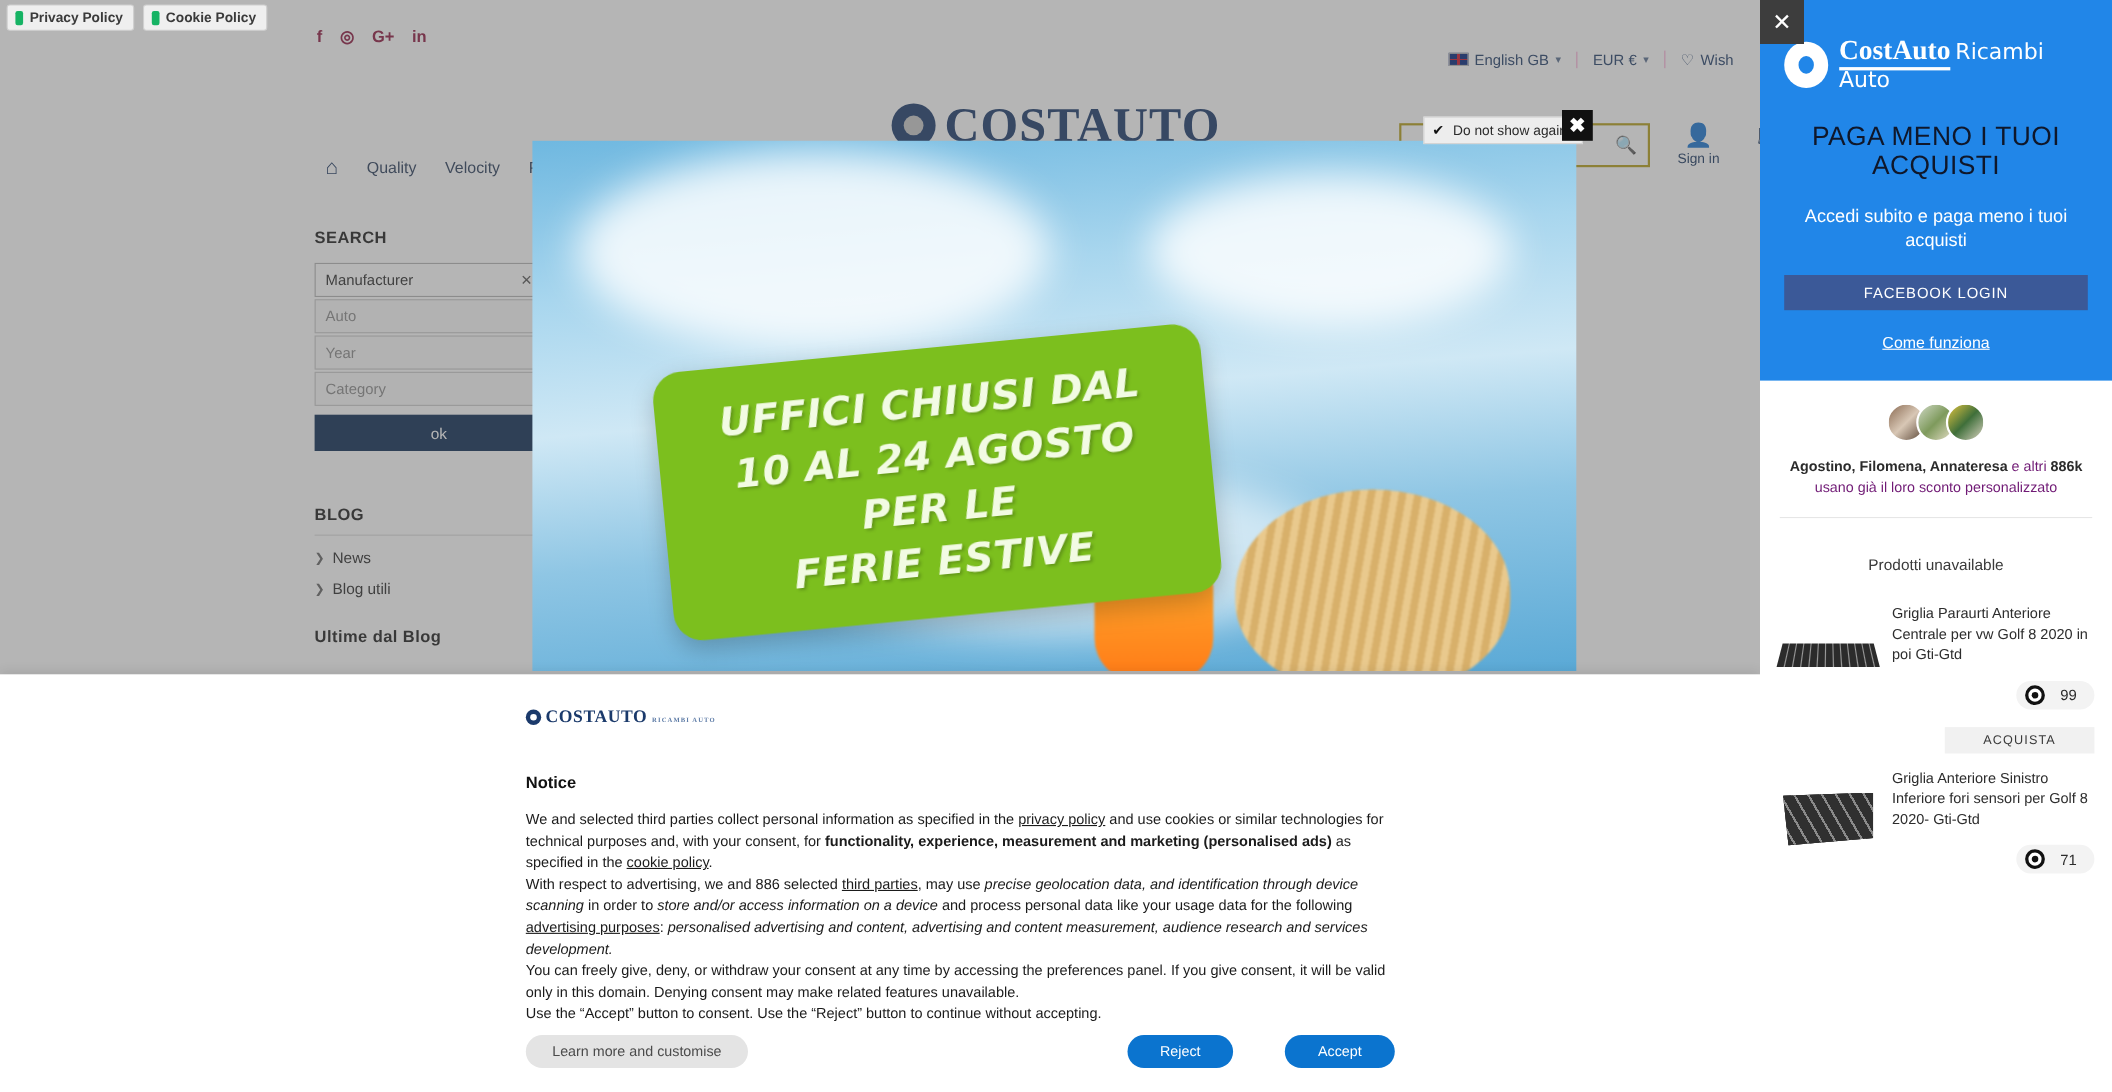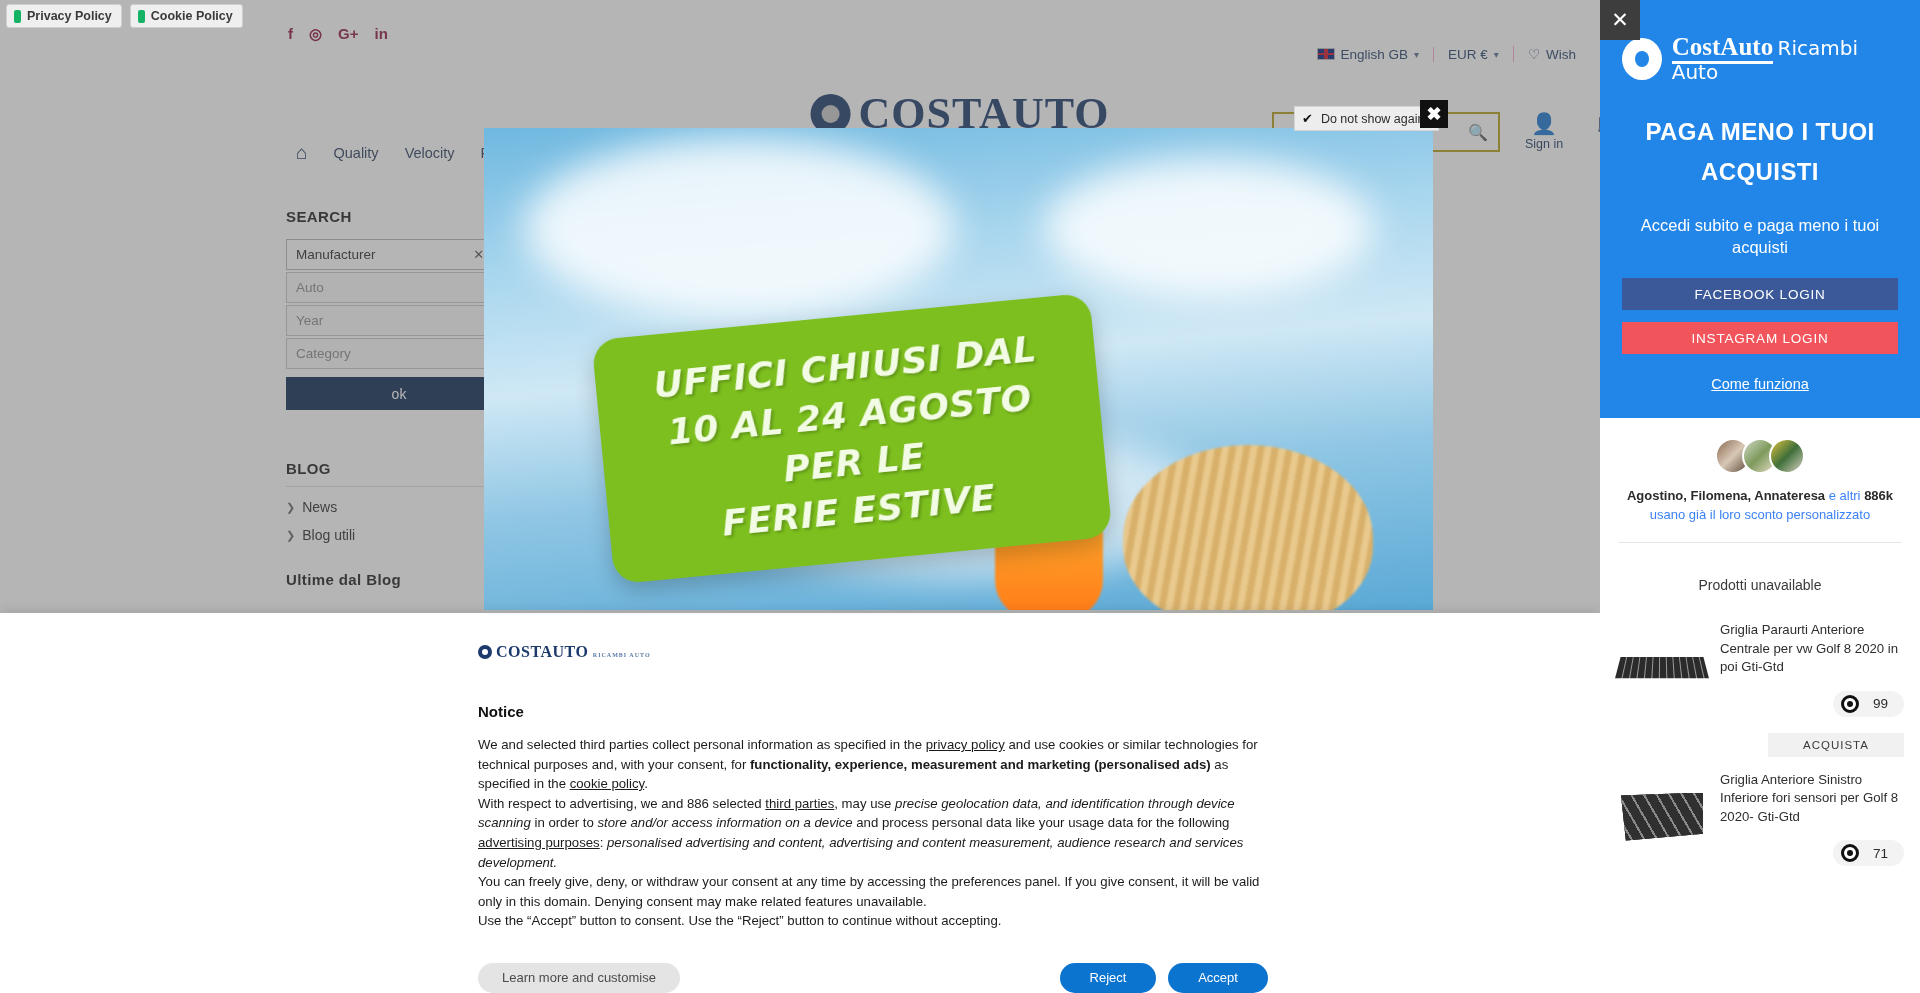--- a/index.html
+++ b/index.html
@@ -226,21 +226,21 @@
   .consent h2 { font-size: 15px; color: #111; font-weight: bold; margin-bottom: 15px; }
   .consent p {
     font-size: 13.2px; color: #1b1b1b; line-height: 19.6px;
     max-width: 790px; margin-bottom: 0;
   }
   .consent p + p { margin-top: 0; }
   .consent a { color: #1b1b1b; text-decoration: underline; }
   .consent .b { font-weight: bold; }
   .consent .i { font-style: italic; }
   .consent-btns {
-    display: flex; align-items: center; margin-top: 32px; width: 790px;
+    display: flex; align-items: center; margin-top: 10px; width: 790px; gap: 35px;
   }
   .btn-learn {
     background: #e4e4e4; color: #4b4b4b; border: none;
     border-radius: 22px; height: 30px; padding: 0 24px;
     font-size: 13px; font-family: inherit;
   }
   .btn-reject, .btn-accept {
     background: #0b74cf; color: #fff; border: none;
     border-radius: 22px; height: 30px; width: 96px;
     font-size: 13px; font-family: inherit;
@@ -276,22 +276,22 @@
   .rp-logo .t1 {
     color: #fff; font-family: "Liberation Serif", serif;
     font-size: 25px; font-weight: bold; line-height: 26px;
     border-bottom: 3px solid #fff; padding-bottom: 1px;
   }
   .rp-logo .t2 {
     color: #fff; font-size: 20px; line-height: 24px;
     font-family: "DejaVu Sans", sans-serif; margin-top: 2px;
   }
   .rp-h1 {
-    color: #ffffff; text-align: center; font-size: 24px;
-    font-weight: bold; line-height: 40px; letter-spacing: .4px;
+    color: #0f172a; text-align: center; font-size: 24px;
+    font-weight: normal; line-height: 26px; letter-spacing: .4px;
   }
   .rp-sub {
     color: #fff; text-align: center; font-size: 16.5px;
     line-height: 22px; margin-top: 22px;
   }
   .rp-fb, .rp-ig {
     display: block; width: 100%; height: 32px; border: none;
     color: #fff; font-size: 13.5px; letter-spacing: .8px;
     font-family: inherit; margin-top: 20px;
   }
@@ -307,21 +307,21 @@
   .av {
     width: 36px; height: 36px; border-radius: 50%;
     border: 2px solid #fff; margin-left: -9px;
   }
   .av:first-child { margin-left: 0; }
   .av1 { background: linear-gradient(135deg,#8a6a52,#d8c7b5,#5a4636); }
   .av2 { background: linear-gradient(135deg,#cfd8c4,#7e9a5c,#e7dfc9); }
   .av3 { background: linear-gradient(135deg,#e0c33f,#3f6f3a,#d9d2c0); }
   .rp-names { font-size: 13px; color: #2b2b2b; line-height: 19px; }
   .rp-names b { font-weight: bold; }
-  .rp-names .light { color: #3b82f6; }
+  .rp-names .light { color: #701a75; }
   .rp-divider { border-top: 1px solid #e6e6e6; margin: 18px 0 0; }
   .rp-reco {
     text-align: center; font-size: 14px; color: #3a3a3a; padding: 16px 0 14px;
   }
   .rp-prod {
     display: flex; gap: 12px; padding: 14px 16px 10px; align-items: flex-start;
   }
   .prod-img {
     width: 92px; min-width: 92px; height: 60px; margin-top: 16px;
     display: flex; align-items: center; justify-content: center;
@@ -525,21 +525,20 @@
       <div class="rp-logo">
         <span class="gear"></span>
         <span class="txt">
           <span class="t1">CostAuto</span>
           <span class="t2">Ricambi Auto</span>
         </span>
       </div>
       <div class="rp-h1">PAGA MENO I TUOI ACQUISTI</div>
       <div class="rp-sub">Accedi subito e paga meno i tuoi acquisti</div>
       <button class="rp-fb">FACEBOOK LOGIN</button>
-      <button class="rp-ig">INSTAGRAM LOGIN</button>
       <a class="rp-how" href="#">Come funziona</a>
     </div>
 
     <div class="rp-social">
       <div class="avatars">
         <span class="av av1"></span>
         <span class="av av2"></span>
         <span class="av av3"></span>
       </div>
       <div class="rp-names">

